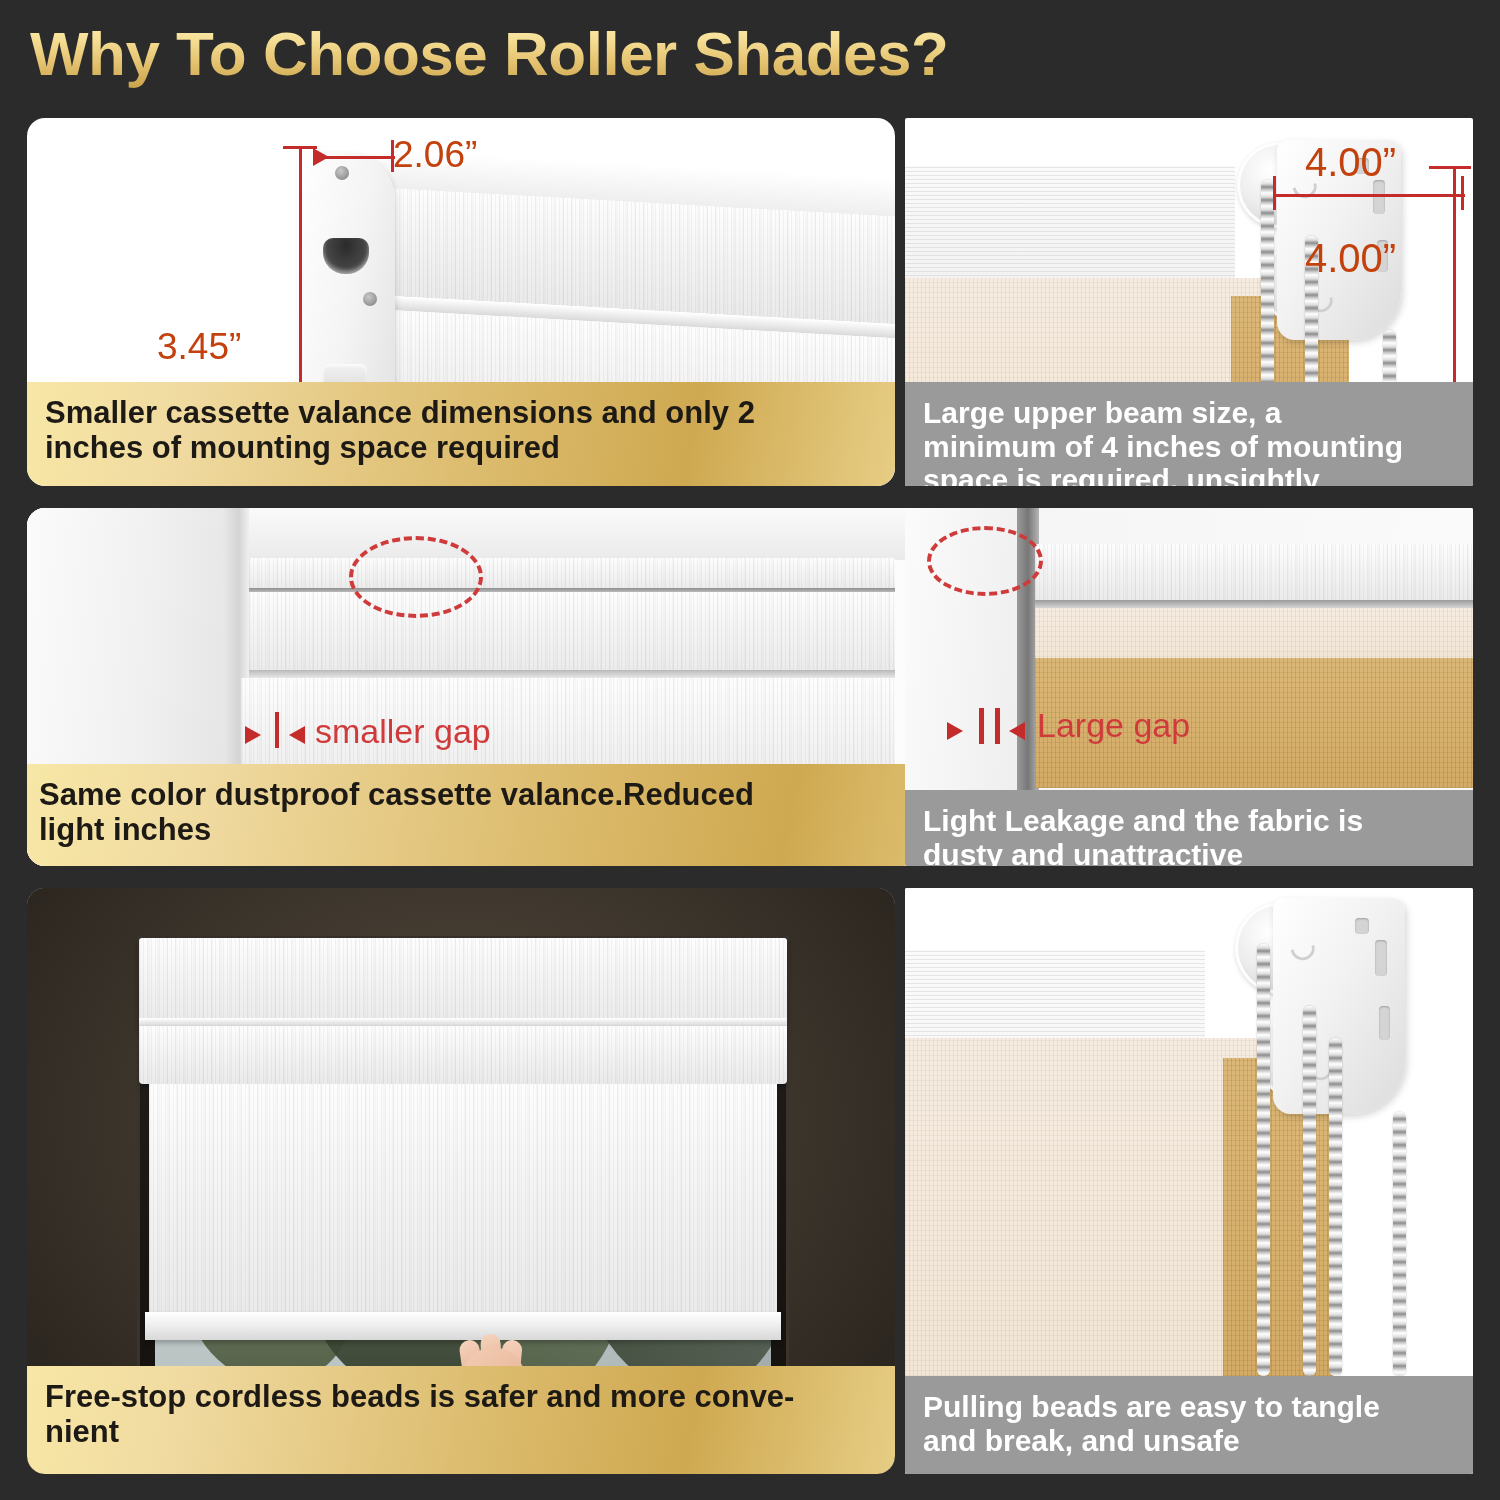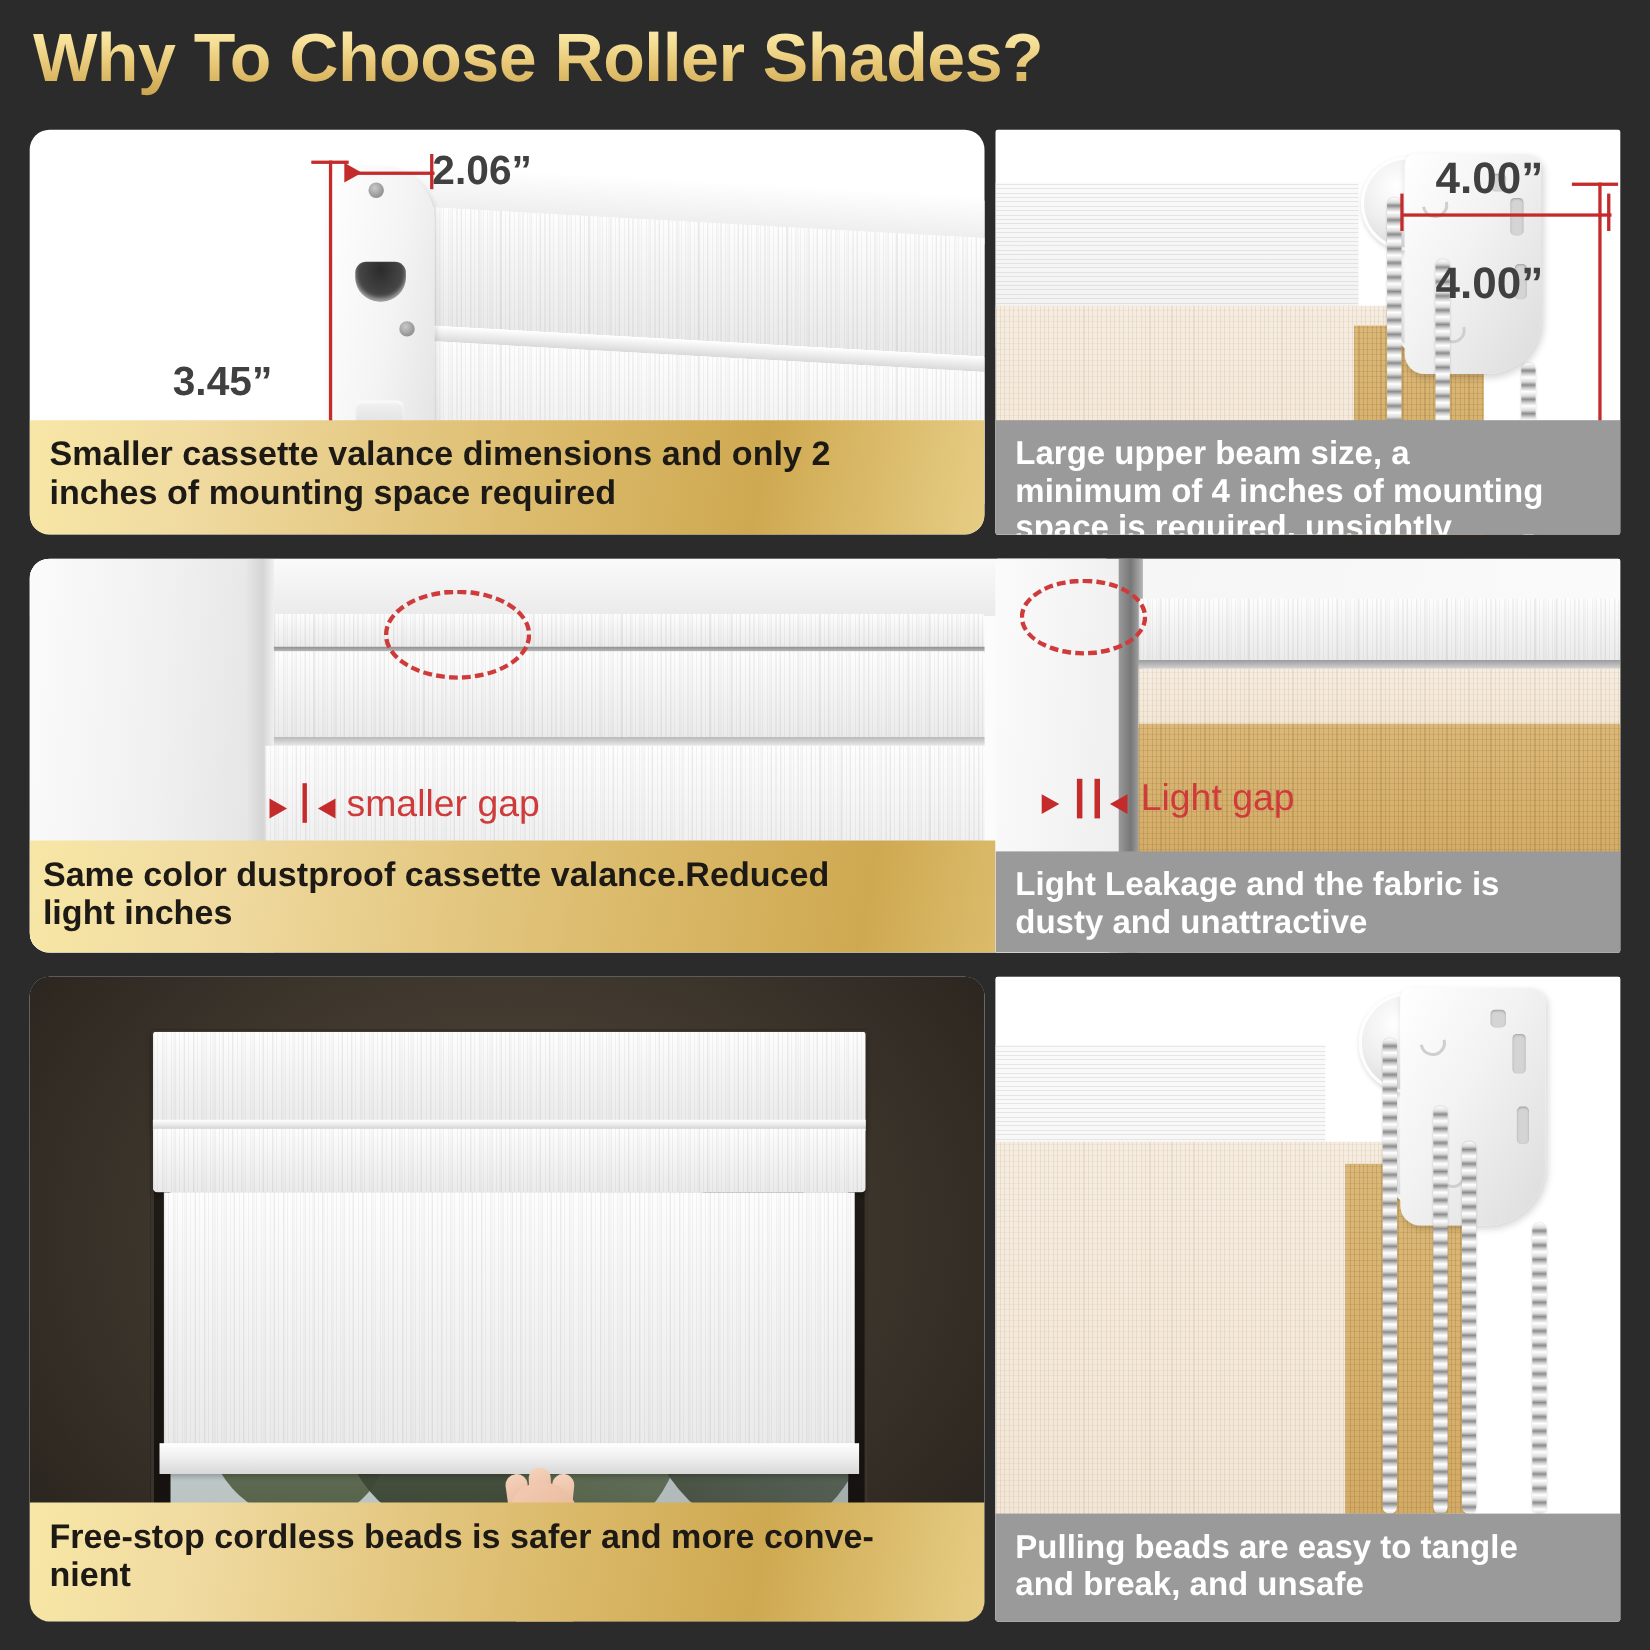--- a/index.html
+++ b/index.html
@@ -48,21 +48,21 @@
     border-radius:0 0 18px 18px;
   }
   .cap.gray{
     background:#9a9a9a;
     color:#ffffff;
   }
   .cap .line{display:block;white-space:nowrap;}
   .c1{height:104px;font-size:31px;}
   .c2{height:104px;font-size:30px;}
   .c3{height:102px;font-size:31px;padding-left:12px;}
-  .c4{height:92px; font-size:30px;}
+  .c4{height:76px; font-size:30px;}
   .c5{height:108px;font-size:31px;}
   .c6{height:98px; font-size:30px;}
 
   
   .art{position:absolute;inset:0;}
 
   
   .fabric{
     background:
       repeating-linear-gradient(90deg,
@@ -95,21 +95,21 @@
   }
   .sheer{
     background:
       repeating-linear-gradient(0deg,
         rgba(150,150,150,0.20) 0px, rgba(150,150,150,0.20) 1px,
         rgba(255,255,255,0) 1px, rgba(255,255,255,0) 4px),
       linear-gradient(180deg,#fafafa,#f0f0f0);
   }
 
   
-  .dim-txt{position:absolute;color:#404040;font-weight:bold;white-space:nowrap;}
+  .dim-txt{position:absolute;color:#c2410c;font-weight:normal;white-space:nowrap;}
   .dline{position:absolute;background:#c42b2b;}
   .dline.h{height:3px;}
   .dline.v{width:3px;}
   .tick{position:absolute;background:#c42b2b;width:3px;}
   .arrowL,.arrowR{position:absolute;width:0;height:0;border-top:9px solid transparent;border-bottom:9px solid transparent;}
   .arrowL{border-right:16px solid #c42b2b;}
   .arrowR{border-left:16px solid #c42b2b;}
   .dashring{
     position:absolute;border:4px dashed #cf3b3b;border-radius:50%;
   }
@@ -386,21 +386,21 @@
       <div style="position:absolute;left:130px;top:92px;width:438px;height:8px;background:linear-gradient(180deg,#9b9b9b,#d4d4d4);"></div>
       <div class="fabric-beige" style="position:absolute;left:130px;top:100px;width:438px;height:54px;"></div>
       <div class="fabric-tan" style="position:absolute;left:130px;top:150px;width:438px;height:130px;"></div>
 
       <div class="dashring" style="left:22px;top:18px;width:108px;height:62px;"></div>
 
       <div class="arrowR" style="left:42px;top:214px;"></div>
       <div class="dline v" style="left:74px;top:200px;height:36px;width:5px;"></div>
       <div class="dline v" style="left:90px;top:200px;height:36px;width:5px;"></div>
       <div class="arrowL" style="left:104px;top:214px;"></div>
-      <div class="gaptxt" style="left:132px;top:198px;font-size:34px;">Light gap</div>
+      <div class="gaptxt" style="left:132px;top:198px;font-size:34px;">Large gap</div>
     </div>
 
     <div class="cap gray c4">
       <span class="line">Light Leakage and the fabric is</span>
       <span class="line">dusty and unattractive</span>
     </div>
   </div>
 
   <div class="panel left p5">
     <div class="art room">

